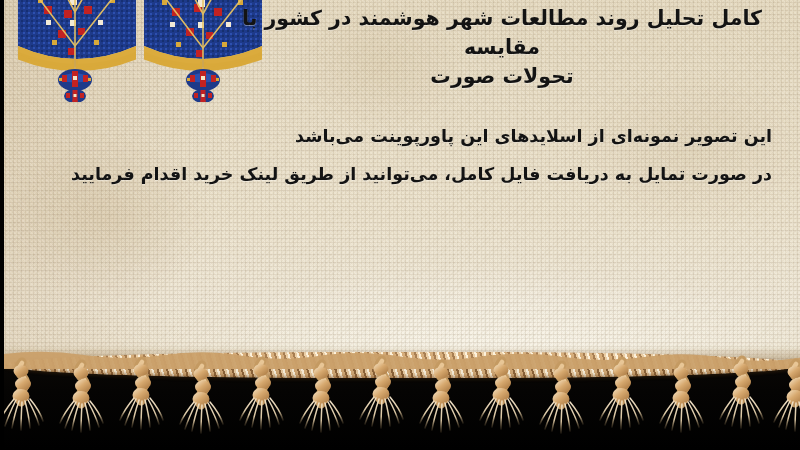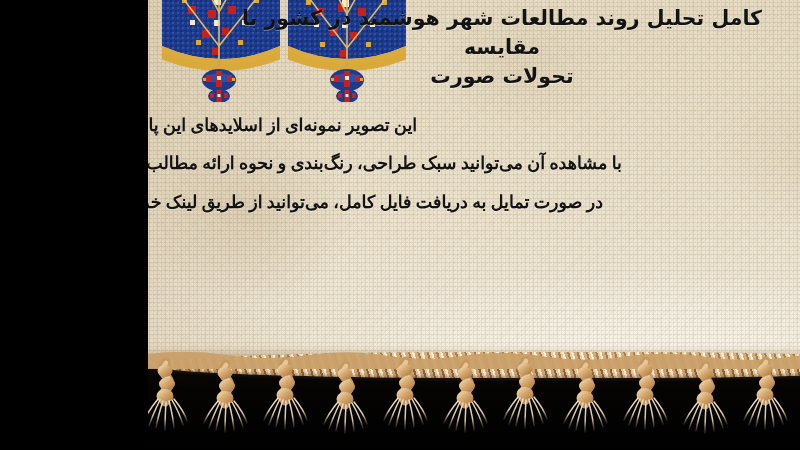--- a/index.html
+++ b/index.html
@@ -2,21 +2,21 @@
 <html lang="fa" dir="rtl"><head>
 <meta charset="utf-8">
 <style>
   html,body{margin:0;padding:0;}
   body{
     width:800px;height:450px;overflow:hidden;
     font-family:"DejaVu Sans","Liberation Sans",sans-serif;
     background:#000;
   }
   #slide{
-    position:relative;width:652px;height:450px;overflow:hidden;
+    position:relative;width:796px;height:450px;overflow:hidden;
     background:#22c55e;
   }
 
   
   .field{
     position:absolute;left:0;top:0;width:800px;height:376px;
     background:
       radial-gradient(ellipse 620px 200px at 62% 104%, rgba(255,253,246,.92) 0%, rgba(255,252,244,0) 62%),
       linear-gradient(100deg, rgba(214,196,166,.55) 0%, rgba(236,224,200,.10) 26%, rgba(255,255,255,0) 52%),
       linear-gradient(180deg,#e6dbc2 0%,#e9dfc8 30%,#ece3ce 58%,#efe8d8 80%,#eee6d2 100%);
@@ -50,22 +50,22 @@
 
   
   .title{
     position:absolute;right:18px;top:4px;width:560px;
     text-align:center;direction:rtl;
     font-size:20.5px;font-weight:700;line-height:1.42;
     color:#131313;letter-spacing:0px;
     text-shadow:0 1px 0 rgba(255,255,255,.35);
   }
   .body-block{
-    position:absolute;right:28px;top:116px;width:744px;
-    text-align:left;direction:rtl;color:#131313;font-family:Liberation Serif, serif;
+    position:absolute;right:28px;top:127px;width:744px;
+    text-align:right;direction:rtl;color:#131313;
   }
   .body-line{
     font-size:17.5px;font-weight:700;line-height:1.05;
     margin-bottom:20px;
     text-shadow:0 1px 0 rgba(255,255,255,.30);
     white-space:nowrap;
   }
   .body-line:last-child{margin-bottom:0;margin-top:9px;}
 
   
@@ -284,21 +284,20 @@
     <rect x="56.5" y="158" width="5" height="5" fill="#c22222"></rect>
   </svg>
 
   <div class="title">
     <div>کامل تحلیل روند مطالعات شهر هوشمند در کشور با مقایسه</div>
     <div>تحولات صورت</div>
   </div>
 
   <div class="body-block">
     <div class="body-line">این تصویر نمونه‌ای از اسلایدهای این پاورپوینت می‌باشد</div>
-    <div class="body-line">با مشاهده آن می‌توانید سبک طراحی، رنگ‌بندی و نحوه ارائه مطالب را بررسی نمایید</div>
     <div class="body-line">در صورت تمایل به دریافت فایل کامل، می‌توانید از طریق لینک خرید اقدام فرمایید</div>
   </div>
 
   <div class="black-band"></div>
   <div class="rope-shade"></div>
   <div class="rope"></div>
 
   <svg class="tassels" viewBox="0 0 800 102" width="800" height="102">
     <defs>
       <linearGradient id="knotg" x1="0" y1="0" x2="1" y2="1">

